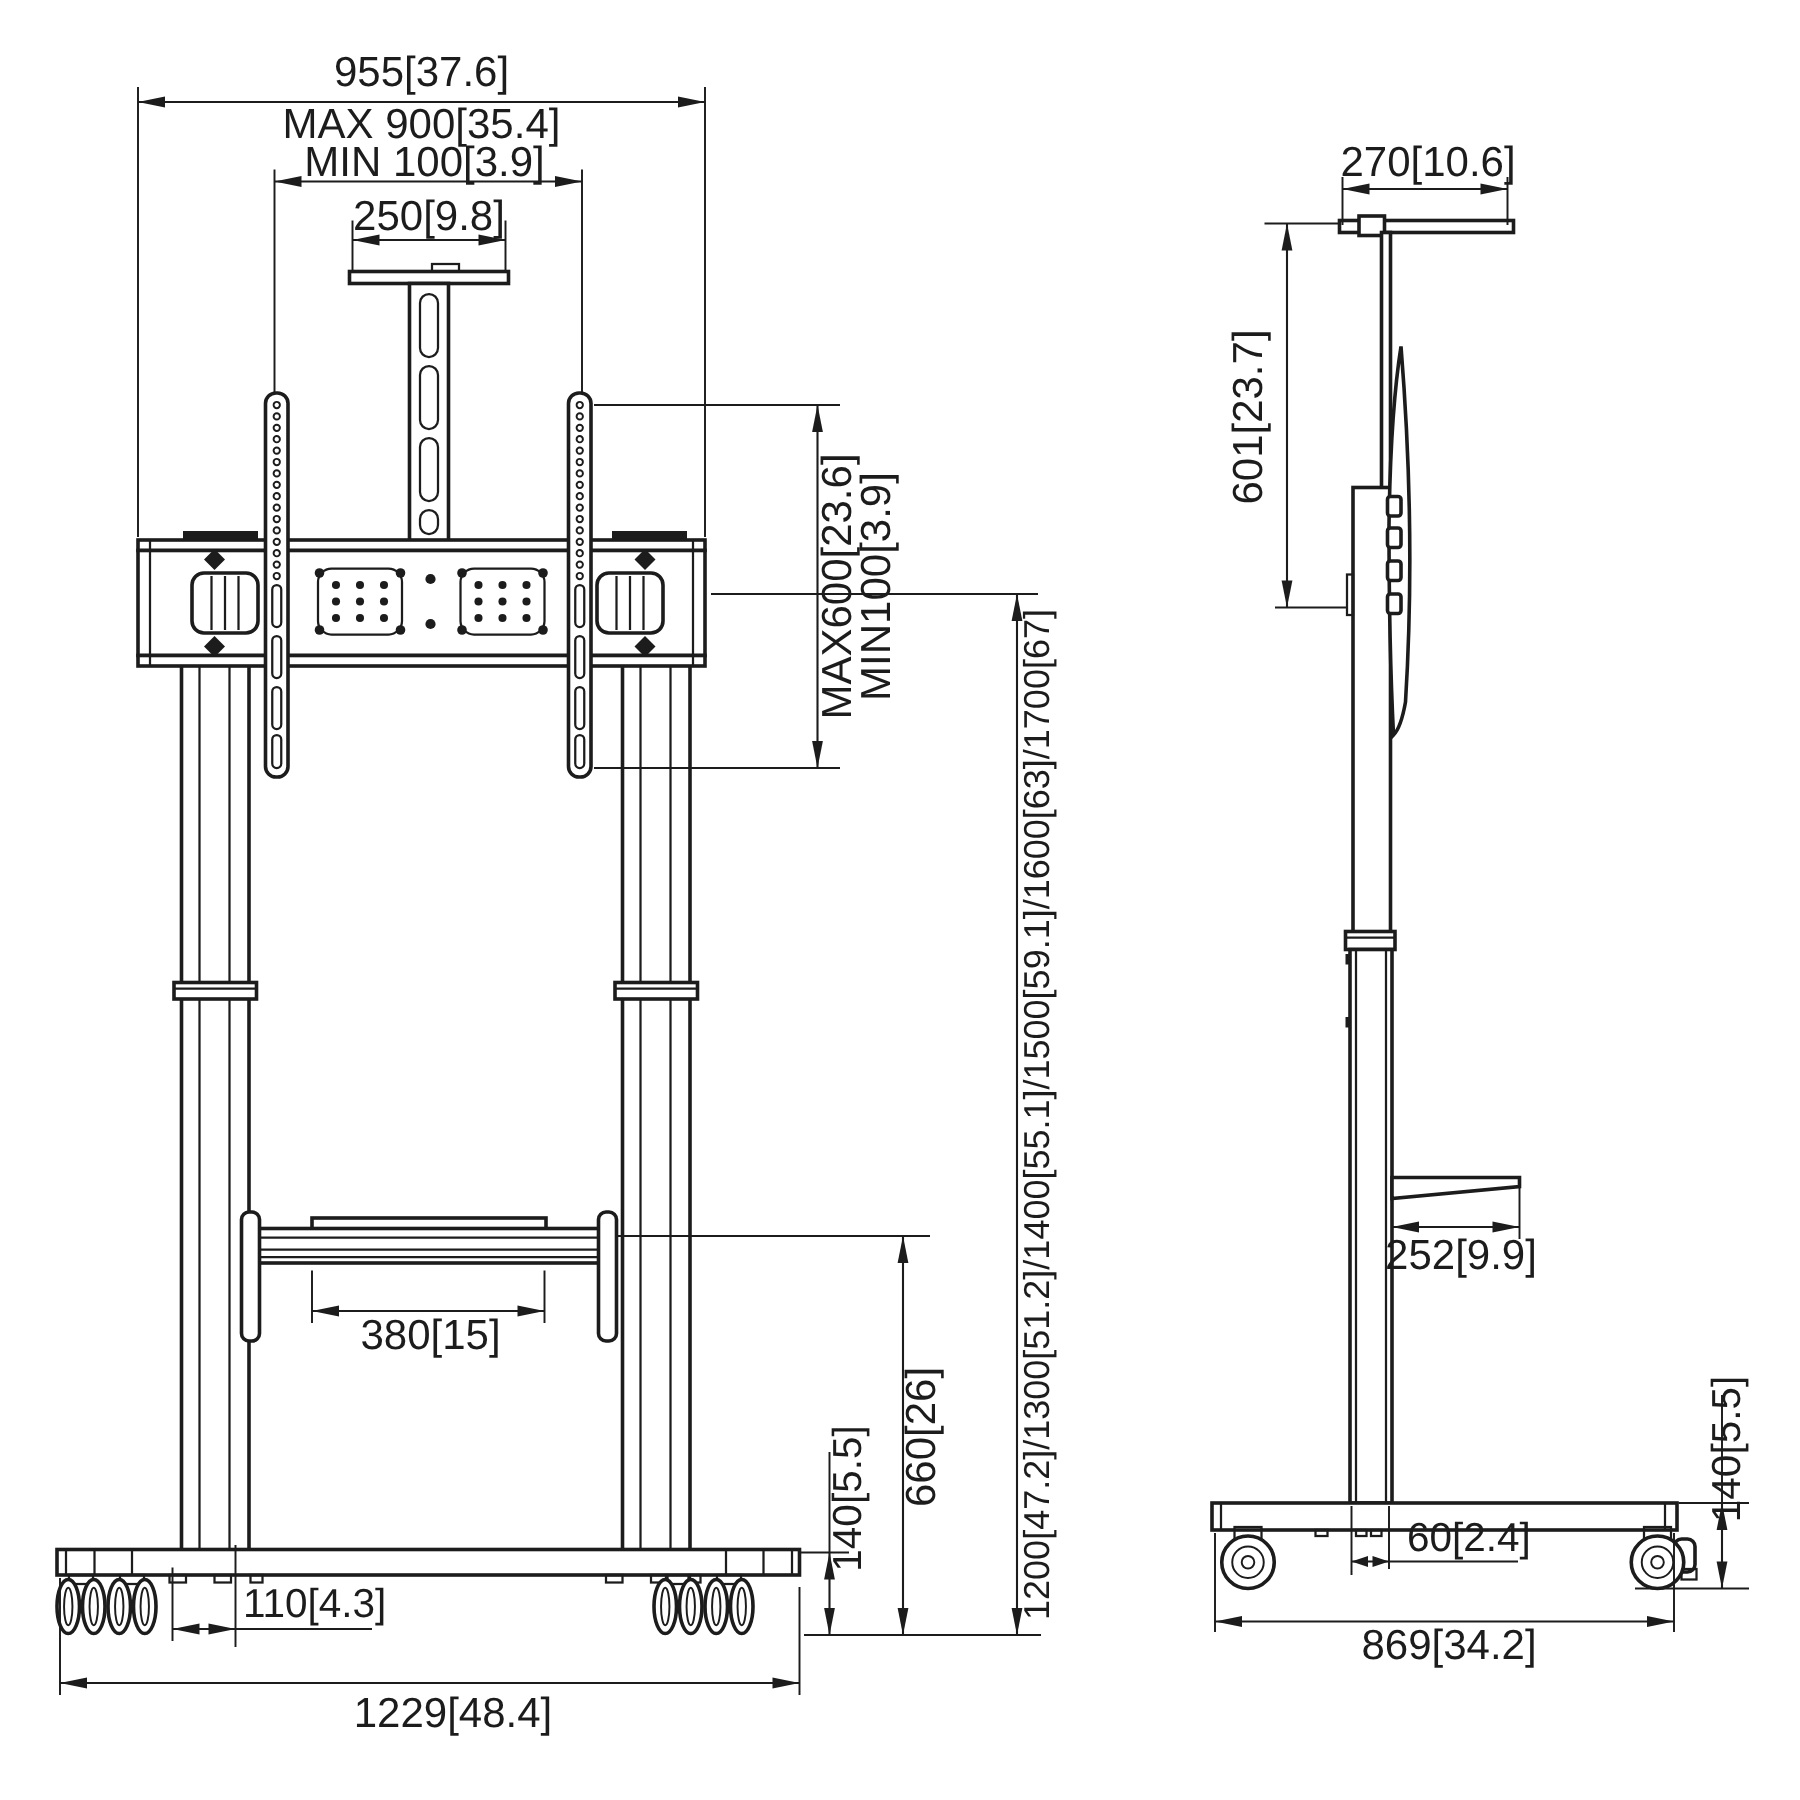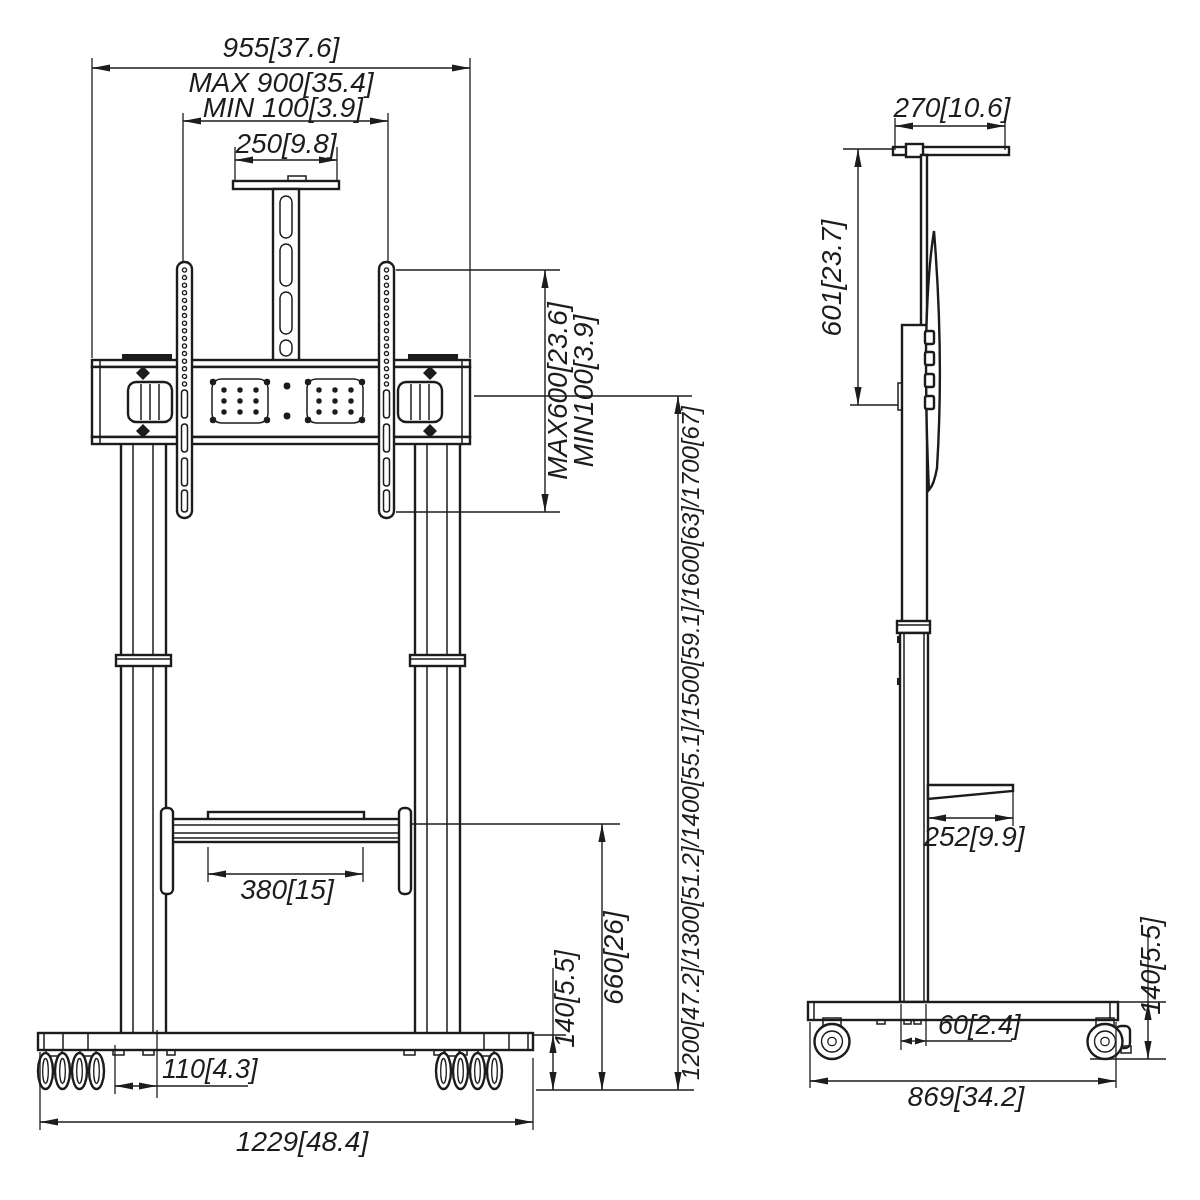--- a/index.html
+++ b/index.html
@@ -1,16 +1,16 @@
 <!DOCTYPE html>
 <html><head>
 <meta charset="utf-8">
 <style>
   html,body{margin:0;padding:0;background:#ffffff;}
-  .stage{width:1200px;height:1200px;position:relative;background:#ffffff;overflow:hidden;font-style:italic;}
+  .stage{width:1200px;height:1200px;position:relative;background:#ffffff;overflow:hidden;}
   svg{display:block;}
   svg text{font-family:"Liberation Sans","DejaVu Sans",sans-serif;fill:#1c1c1c;}
   .t28{font-size:28px;}
   .t27{font-size:27px;}
   .t24{font-size:24px;}
   .part{stroke:#1c1c1c;stroke-width:2.4;fill:#ffffff;}
   .partfill{stroke:#1c1c1c;stroke-width:2.4;fill:#ffffff;}
   .thin{stroke:#1c1c1c;stroke-width:1.5;fill:none;}
   .solid{fill:#1c1c1c;stroke:none;}
   .dim{stroke:#1c1c1c;stroke-width:1.4;fill:none;marker-start:url(#arw);marker-end:url(#arw);}

